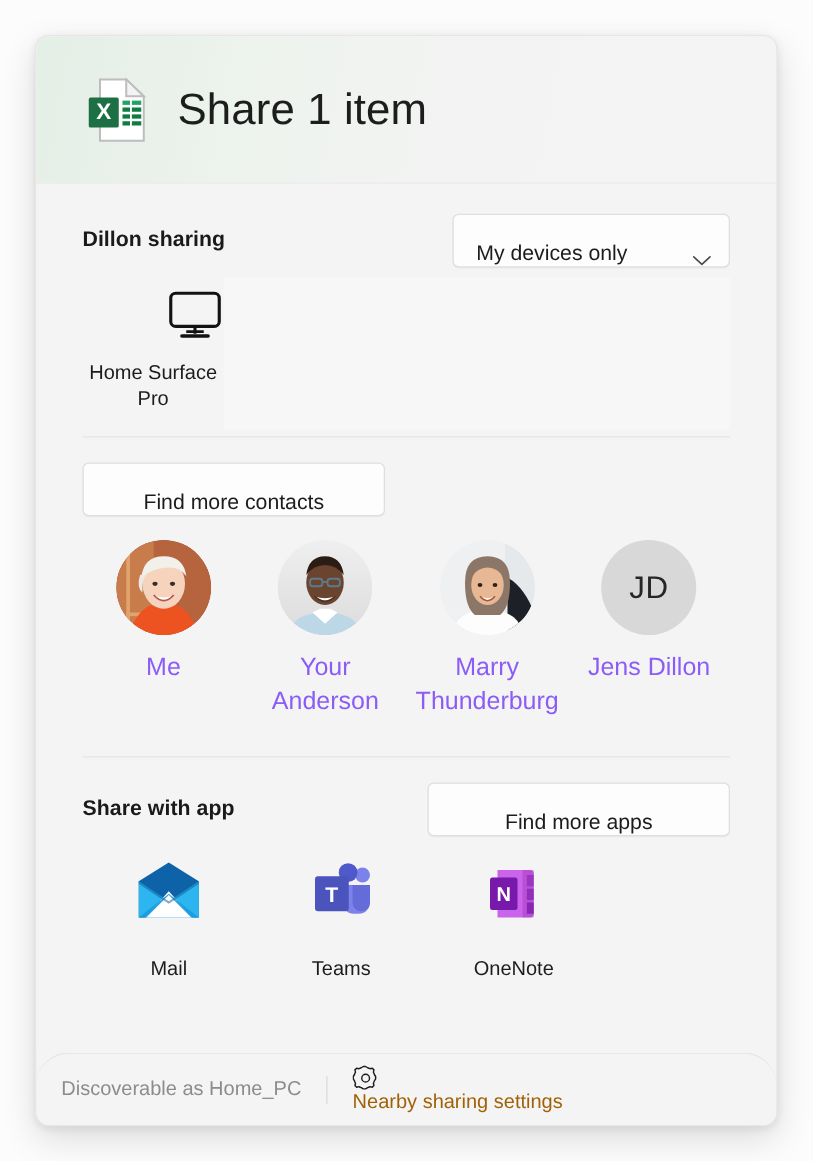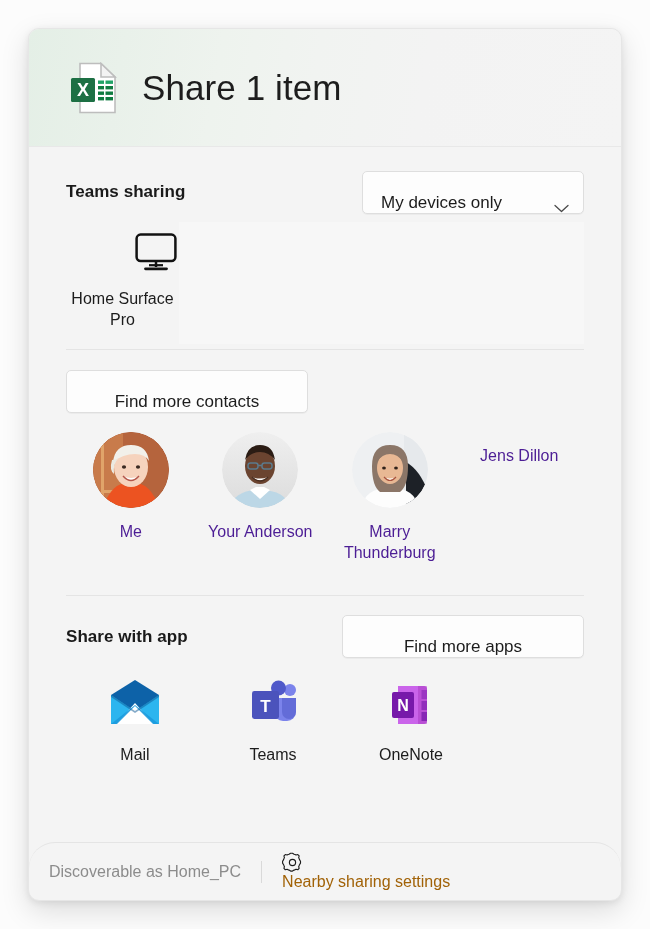--- a/index.html
+++ b/index.html
@@ -167,32 +167,32 @@
     background: #d8d8d8;
     display: flex;
     align-items: center;
     justify-content: center;
     font-size: 25px;
     color: #262626;
     letter-spacing: 0.5px;
   }
   .tile-label {
     margin-top: 13px;
-    font-size: 16px;
-    color: #4c1d95;
+    font-size: 20px;
+    color: #8b5cf6;
     text-align: center;
     line-height: 1.33;
     max-width: 130px;
   }
 
   
   .apps-row { margin-top: 18px; }
   .app-ico { width: 54px; height: 54px; display: block; }
   .app-label {
-    margin-top: 14px;
+    margin-top: 25px;
     font-size: 16px;
     color: #1c1c1c;
     text-align: center;
   }
 
   
   .footer {
     flex: 0 0 58px;
     height: 58px;
     border-top: 1px solid #e4e4e4;
@@ -245,21 +245,21 @@
           <rect x="28" y="35" width="6" height="3.4"></rect>
             <rect x="35.5" y="35" width="7.5" height="3.4"></rect>
         </g>
       </svg>
       <div class="header-title">Share 1 item</div>
     </div>
 
     <div class="body">
 
       <div class="section-head" style="margin-top:22px;">
-        <div class="section-title">Teams sharing</div>
+        <div class="section-title">Dillon sharing</div>
         <div class="combo">
           <span>My devices only</span>
           <svg class="chev" viewBox="0 0 15 9">
             <path d="M1 1.5 L7.5 7.5 L14 1.5" fill="none" stroke="#4a4a4a" stroke-width="1.3" stroke-linecap="round" stroke-linejoin="round"></path>
           </svg>
         </div>
       </div>
 
       <div class="device-strip">
         <div class="device-tile">
@@ -356,20 +356,23 @@
               <ellipse cx="44" cy="36" rx="1.9" ry="1.6" fill="#2f2119"></ellipse>
               <path d="M32 45 q6 6 12 0 q-6 3-12 0 Z" fill="#ffffff"></path>
               <path d="M32 45 q6 7 12 0" fill="none" stroke="#a8543f" stroke-width="1.2"></path>
             </g>
           </svg>
           <div class="tile-label">Marry
 Thunderburg</div>
         </div>
 
         <div class="tile">
+          <div class="avatar-initials">
+            <span>JD</span>
+          </div>
           <div class="tile-label">Jens Dillon</div>
         </div>
 
       </div>
 
       <div class="divider" style="margin-top:31px;"></div>
 
       <div class="section-head" style="margin-top:18px;">
         <div class="section-title">Share with app</div>
         <div class="pill-btn">

